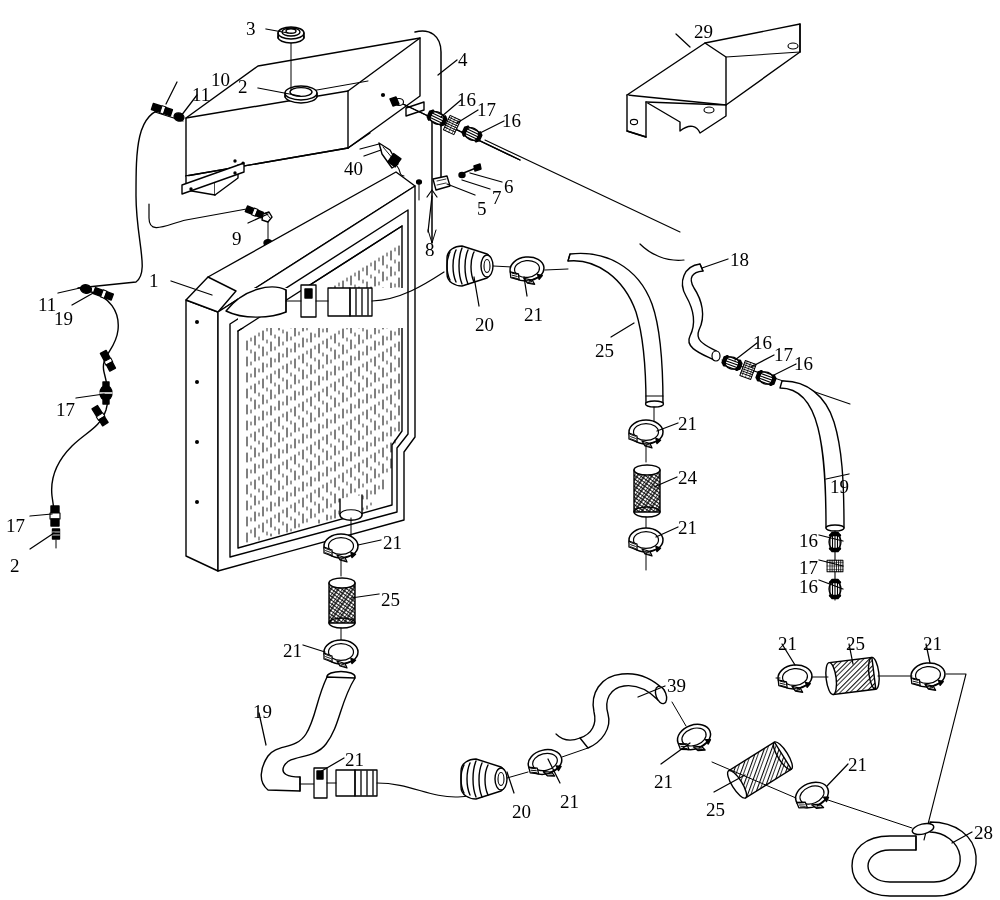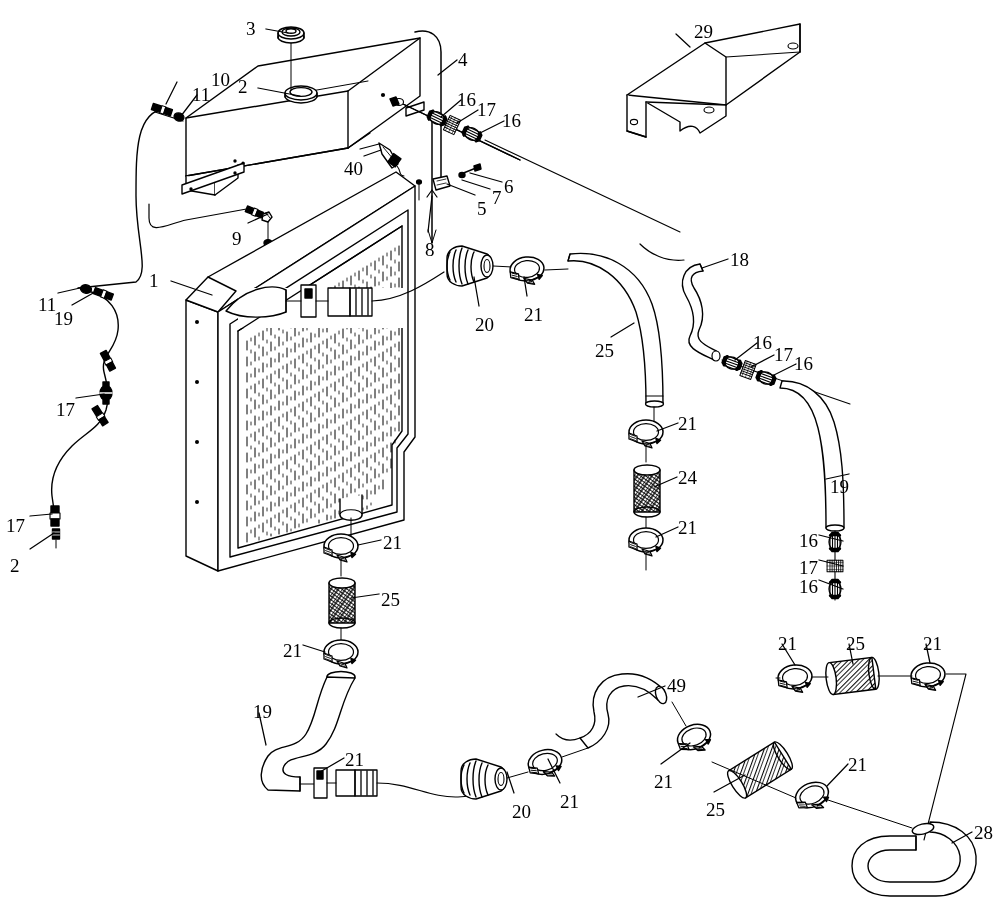--- a/index.html
+++ b/index.html
@@ -581,21 +581,21 @@
       <div class="lbl" style="left: 799px; top: 531px;">16</div>
       <div class="lbl" style="left: 799px; top: 558px;">17</div>
       <div class="lbl" style="left: 799px; top: 577px;">16</div>
       <div class="lbl" style="left: 383px; top: 533px;">21</div>
       <div class="lbl" style="left: 381px; top: 590px;">25</div>
       <div class="lbl" style="left: 283px; top: 641px;">21</div>
       <div class="lbl" style="left: 253px; top: 702px;">19</div>
       <div class="lbl" style="left: 345px; top: 750px;">21</div>
       <div class="lbl" style="left: 512px; top: 802px;">20</div>
       <div class="lbl" style="left: 560px; top: 792px;">21</div>
-      <div class="lbl" style="left: 667px; top: 676px;">49</div>
+      <div class="lbl" style="left: 667px; top: 676px;">39</div>
       <div class="lbl" style="left: 654px; top: 772px;">21</div>
       <div class="lbl" style="left: 706px; top: 800px;">25</div>
       <div class="lbl" style="left: 848px; top: 755px;">21</div>
       <div class="lbl" style="left: 778px; top: 634px;">21</div>
       <div class="lbl" style="left: 846px; top: 634px;">25</div>
       <div class="lbl" style="left: 923px; top: 634px;">21</div>
       <div class="lbl" style="left: 974px; top: 823px;">28</div>
       <div class="lbl" style="left: 664px; top: 22px; margin-left: 30px;">29</div>
       <div class="lbl" style="left: 344px; top: 159px;">40</div>
       <div class="lbl" style="left: 38px; top: 295px;">11</div>

